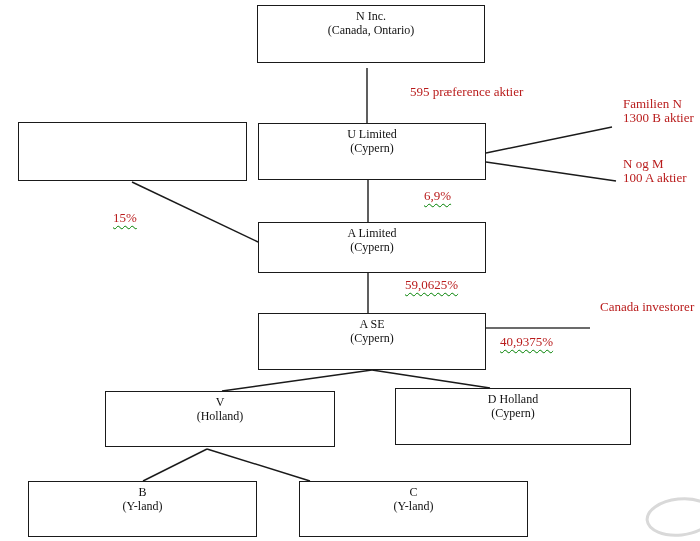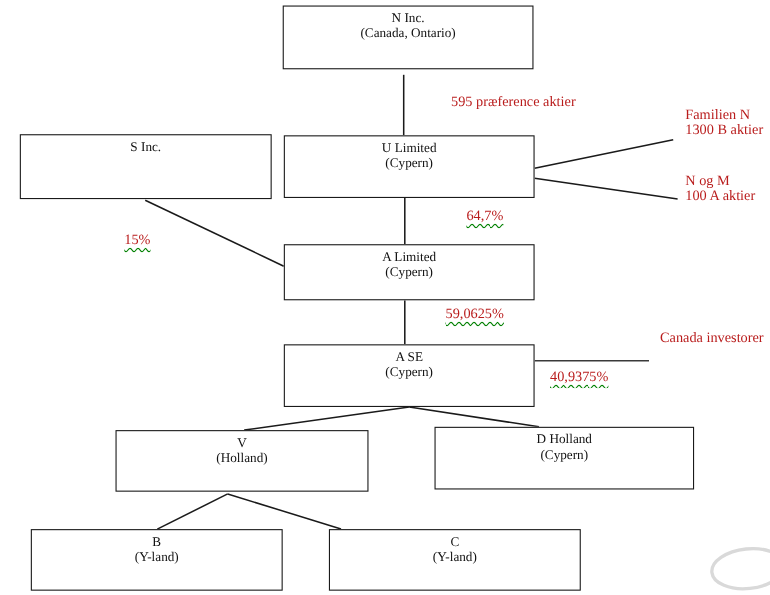--- a/index.html
+++ b/index.html
@@ -58,21 +58,20 @@
 
     <ellipse cx="680" cy="517" rx="33" ry="18" fill="none" stroke="#d9d9d9" stroke-width="3" transform="rotate(-6 680 517)"></ellipse>
   </svg>
 
   <div class="node" style="left:257px;top:5px;width:228px;height:58px">
     <div class="node-name">N Inc.</div>
     <div class="node-loc">(Canada, Ontario)</div>
   </div>
 
   <div class="node" style="left:18px;top:122px;width:229px;height:59px">
-    <div class="node-name">S Inc.</div>
   </div>
 
   <div class="node" style="left:258px;top:123px;width:228px;height:57px">
     <div class="node-name">U Limited</div>
     <div class="node-loc">(Cypern)</div>
   </div>
 
   <div class="node" style="left:258px;top:222px;width:228px;height:51px">
     <div class="node-name">A Limited</div>
     <div class="node-loc">(Cypern)</div>
@@ -110,21 +109,21 @@
     <div>1300 B aktier</div>
   </div>
 
   <div class="lbl" style="left:623px;top:157px">
     <div>N og M</div>
     <div>100 A aktier</div>
   </div>
 
   <div class="lbl squiggle" style="left:113px;top:211px">15%</div>
 
-  <div class="lbl squiggle" style="left:424px;top:189px">64,7%</div>
+  <div class="lbl squiggle" style="left:424px;top:189px">6,9%</div>
 
   <div class="lbl squiggle" style="left:405px;top:278px">59,0625%</div>
 
   <div class="lbl squiggle" style="left:500px;top:335px">40,9375%</div>
 
   <div class="lbl" style="left:600px;top:300px">Canada investorer</div>
 
 </div>
 
 </body></html>

